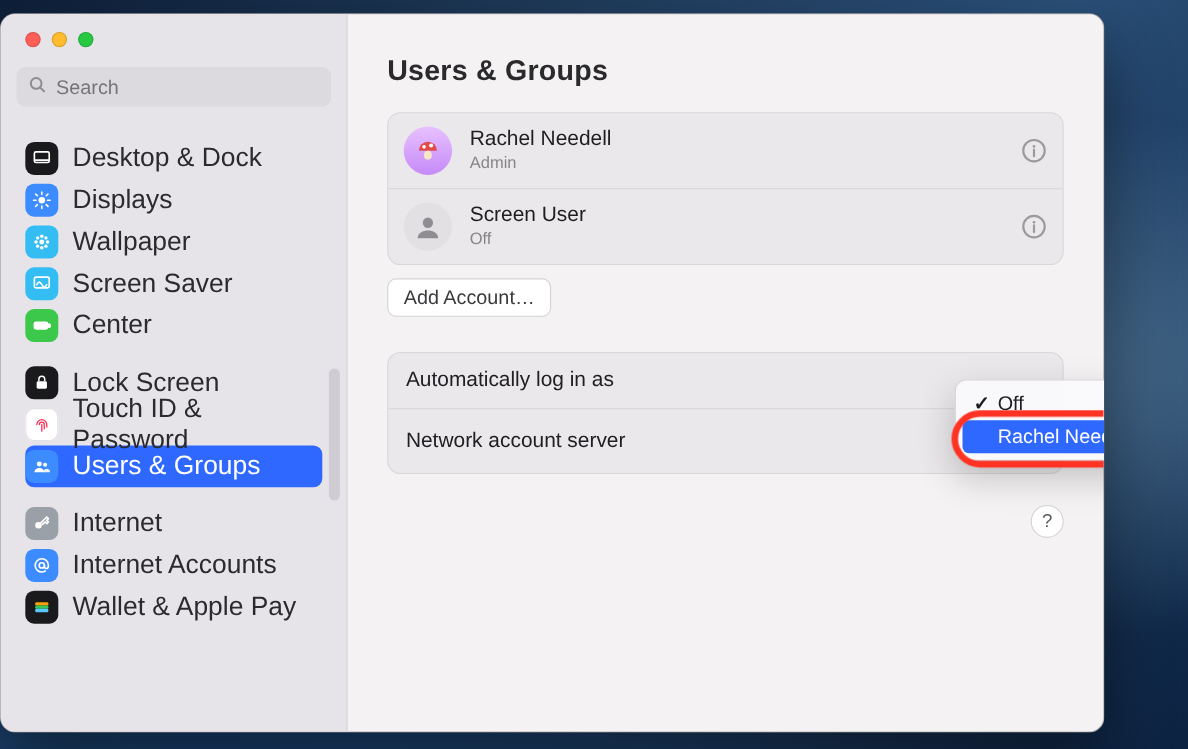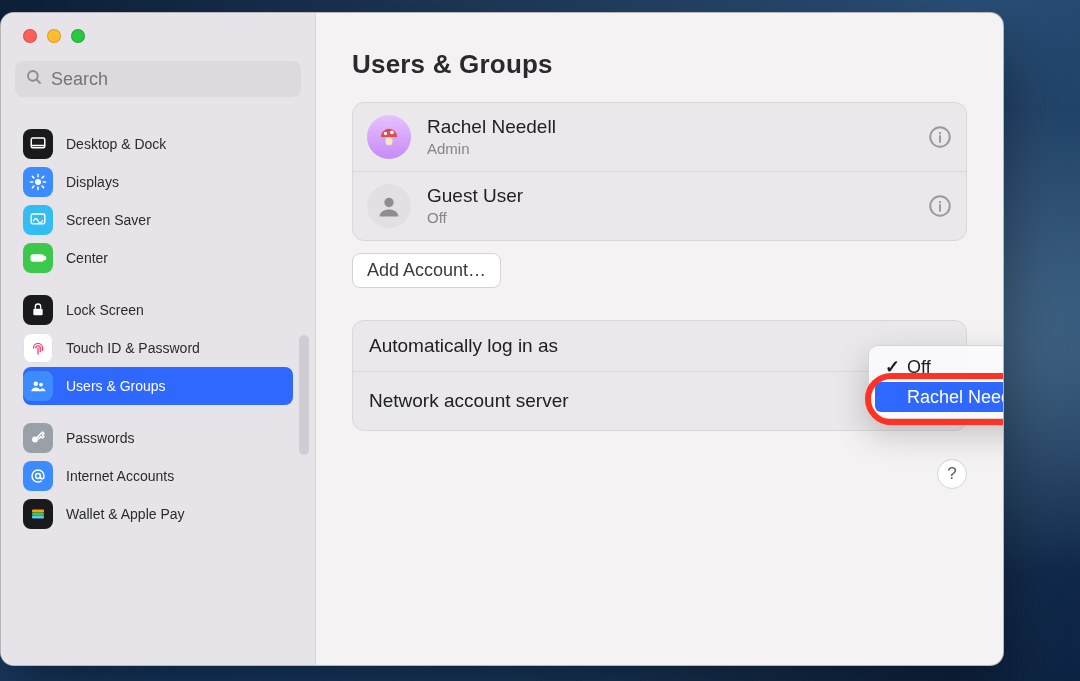--- a/index.html
+++ b/index.html
@@ -49,21 +49,21 @@
     background:#DDDADF;display:flex;align-items:center;padding:0 10px;gap:8px;
   }
   .search svg{flex:0 0 auto;}
   .search input{
     all:unset;flex:1;font-size:18px;color:#8d8b90;
   }
   .side-scroll{flex:1;overflow:hidden;position:relative;padding:6px 22px 24px 22px;}
   .side-group{margin-top:14px;}
   .side-item{
     display:flex;align-items:center;gap:13px;height:38px;border-radius:8px;padding:0 8px 0 0;
-    font-size:14px;color:var(--text);cursor:default;
+    font-size:24px;color:var(--text);cursor:default;
   }
   .side-item.selected{background:var(--accent);color:#fff;}
   .icon-box{
     width:30px;height:30px;border-radius:8px;display:flex;align-items:center;justify-content:center;
     flex:0 0 30px;
   }
   .fake-scrollbar{
     position:absolute;right:6px;top:230px;width:10px;height:120px;border-radius:6px;
     background:#CFCCD3;
   }
@@ -167,20 +167,38 @@
                   <line x1="17.4" y1="17.4" x2="19.5" y2="19.5"></line>
                   <line x1="4.5" y1="19.5" x2="6.6" y2="17.4"></line>
                   <line x1="17.4" y1="6.6" x2="19.5" y2="4.5"></line>
                 </g>
               </svg>
           </span>
           <span>Displays</span>
         </div>
         <div class="side-item">
           <span class="icon-box" style="background:#33BDF2">
+            <svg width="18" height="18" viewBox="0 0 24 24" fill="#fff">
+                <circle cx="12" cy="12" r="3"></circle>
+                <g>
+                  <circle cx="12" cy="5" r="2.2"></circle>
+                  <circle cx="12" cy="19" r="2.2"></circle>
+                  <circle cx="5" cy="12" r="2.2"></circle>
+                  <circle cx="19" cy="12" r="2.2"></circle>
+                  <circle cx="7" cy="7" r="2"></circle>
+                  <circle cx="17" cy="7" r="2"></circle>
+                  <circle cx="7" cy="17" r="2"></circle>
+                  <circle cx="17" cy="17" r="2"></circle>
+                </g>
+              </svg>
+          </span>
+          <span>Wallpaper</span>
+        </div>
+        <div class="side-item">
+          <span class="icon-box" style="background:#33BDF2">
             <svg width="18" height="18" viewBox="0 0 24 24" fill="none" stroke="#fff" stroke-width="2">
                 <rect x="3" y="4" width="18" height="13" rx="2"></rect>
                 <path d="M6 13c2-4 4-4 6 0s4 4 6 0" stroke-linecap="round"></path>
               </svg>
           </span>
           <span>Screen Saver</span>
         </div>
         <div class="side-item">
           <span class="icon-box" style="background:#3CC84B">
             <svg width="18" height="18" viewBox="0 0 24 24" fill="none" stroke="#fff" stroke-width="2">
@@ -226,21 +244,21 @@
       </div>
 
       <div class="side-group">
         <div class="side-item">
           <span class="icon-box" style="background:#9AA0A8">
             <svg width="18" height="18" viewBox="0 0 24 24" fill="#fff">
                 <circle cx="8" cy="14" r="4"></circle>
                 <path d="M11 11l7-7 2 2-2 2 2 2-2 2-2-2-3 3" fill="none" stroke="#fff" stroke-width="2" stroke-linecap="round" stroke-linejoin="round"></path>
               </svg>
           </span>
-          <span>Passwords</span>
+          <span>Internet</span>
         </div>
         <div class="side-item">
           <span class="icon-box" style="background:#3C8BFF">
             <svg width="18" height="18" viewBox="0 0 24 24" fill="none" stroke="#fff" stroke-width="2">
                 <circle cx="12" cy="12" r="3.2"></circle>
                 <path d="M15.2 12v1.4c0 1.3 1 2.4 2.3 2.4 1.8 0 2.5-1.7 2.5-3.8 0-4.5-3.6-8-8-8s-8 3.6-8 8 3.6 8 8 8c1.6 0 3-.4 4.2-1.2" stroke-linecap="round"></path>
               </svg>
           </span>
           <span>Internet Accounts</span>
         </div>
@@ -288,21 +306,21 @@
         </div>
       </div>
       <div class="user-row">
         <span class="avatar guest">
           <svg width="28" height="28" viewBox="0 0 24 24" fill="#8F8D92">
               <circle cx="12" cy="9" r="4"></circle>
               <path d="M4 21c0-4 4-6 8-6s8 2 8 6"></path>
             </svg>
         </span>
         <div class="u-col">
-          <span class="u-name">Guest User</span>
+          <span class="u-name">Screen User</span>
           <span class="u-sub">Off</span>
         </div>
         <div class="u-info">
           <span class="info-btn">
             <svg width="26" height="26" viewBox="0 0 24 24" fill="none" stroke="#9B999E" stroke-width="1.8">
                 <circle cx="12" cy="12" r="9"></circle>
                 <circle cx="12" cy="8.4" r="1.1" fill="#9B999E" stroke="none"></circle>
                 <line x1="12" y1="11" x2="12" y2="16.6" stroke-linecap="round"></line>
               </svg>
           </span>

